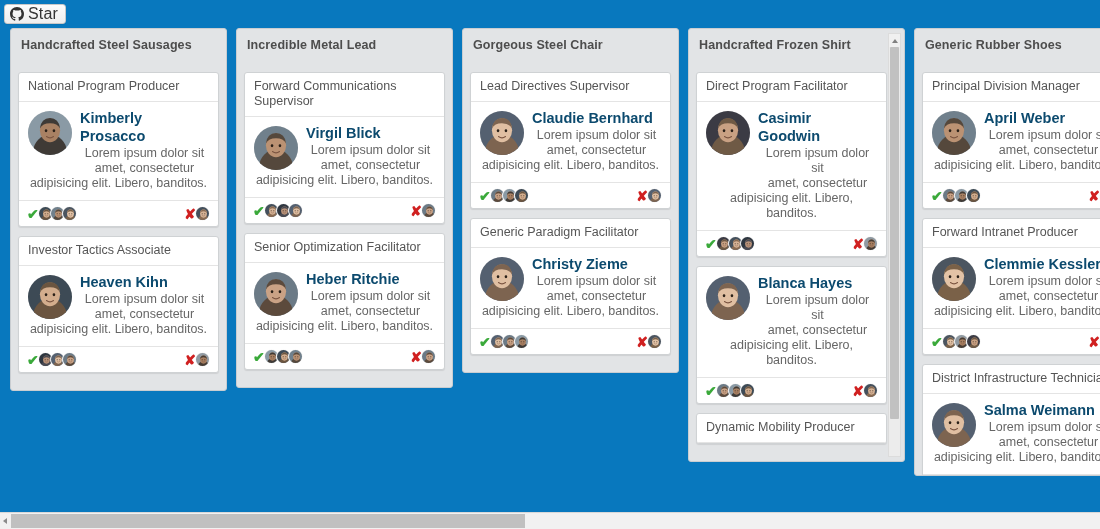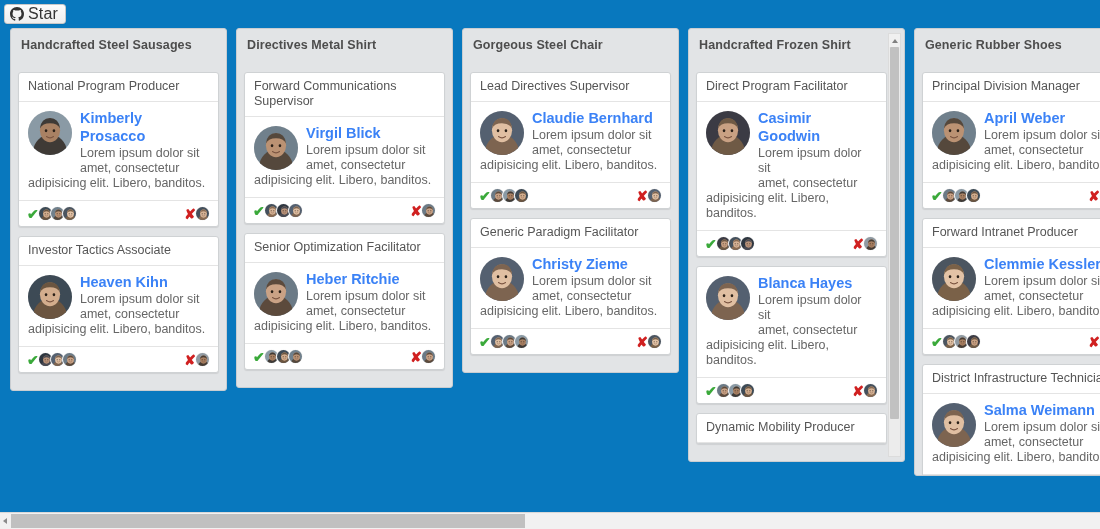--- a/index.html
+++ b/index.html
@@ -132,31 +132,31 @@
     border-radius: 50%;
     margin: 2px 8px 2px 0;
     background: #d9d9d9;
     overflow: hidden;
     position: relative;
   }
   .avatar svg { display: block; width: 44px; height: 44px; }
   .person-name {
     font-size: 14.5px;
     font-weight: bold;
-    color: #3b82f6;
+    color: #0c4a6e;
     line-height: 18px;
     text-align: left;
     margin-left: 52px;
     margin-bottom: 1px;
   }
   .person-desc {
     font-size: 12.5px;
     color: #666;
     line-height: 15px;
-    text-align: left;
+    text-align: center;
     margin-left: 52px;
   }
   .person-desc .wrapline { display: block; }
   .person-desc .full { margin-left: -52px; display: block; }
   .card-footer {
     border-top: 1px solid #e4e4e4;
     padding: 5px 8px 5px 8px;
     display: flex;
     align-items: center;
     justify-content: space-between;
@@ -373,21 +373,21 @@
                     <ellipse cx="59" cy="45" rx="3" ry="3.4" fill="#2a2018"></ellipse>
                     <path d="M42 58 q8 6 16 0" stroke="#7a5440" stroke-width="2.4" fill="none" stroke-linecap="round"></path>
                   </svg>
                 </span>
               </div>
             </div>
           </div>
         </div>
       </div>
       <div class="column tall">
-        <div class="col-header">Directives Metal Shirt</div>
+        <div class="col-header">Incredible Metal Lead</div>
         <div class="col-body">
           <div class="card">
             <div class="card-title">Forward Communications Supervisor</div>
             <div class="card-body">
               <div class="avatar">
                 <svg viewBox="0 0 100 100" xmlns="http://www.w3.org/2000/svg">
                   <rect width="100" height="100" fill="#70808c"></rect>
                   <circle cx="50" cy="92" r="38" fill="#55483c"></circle>
                   <ellipse cx="50" cy="44" rx="23" ry="27" fill="#bb9273"></ellipse>
                   <path d="M27 40 q3 -24 23 -24 q20 0 23 24 q-6 -12 -23 -12 q-17 0 -23 12 z" fill="#55483c"></path>

